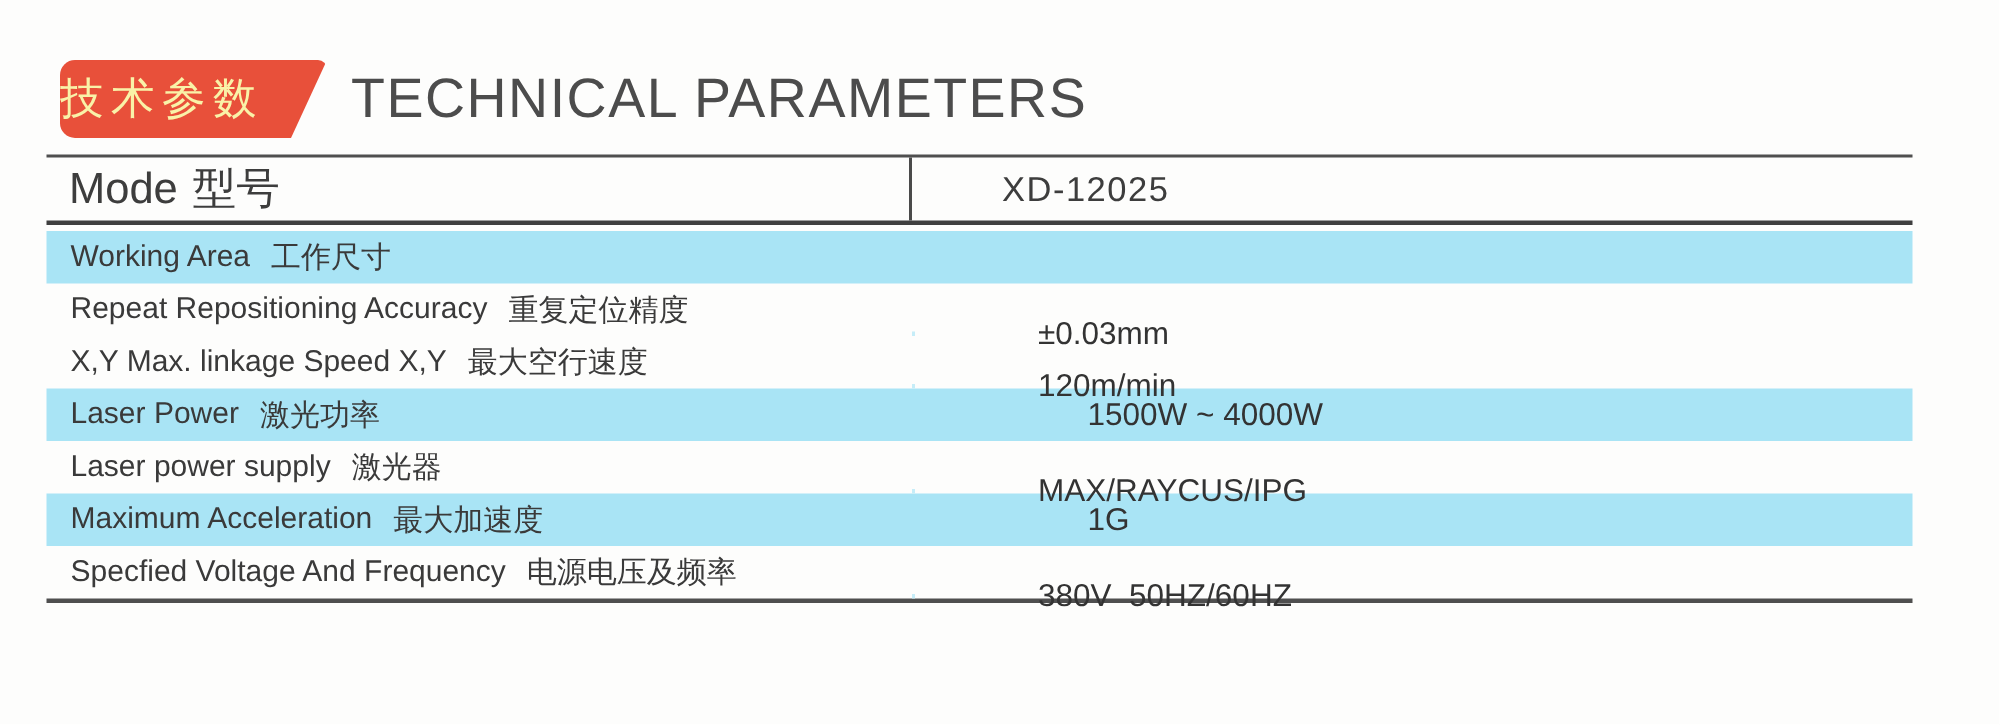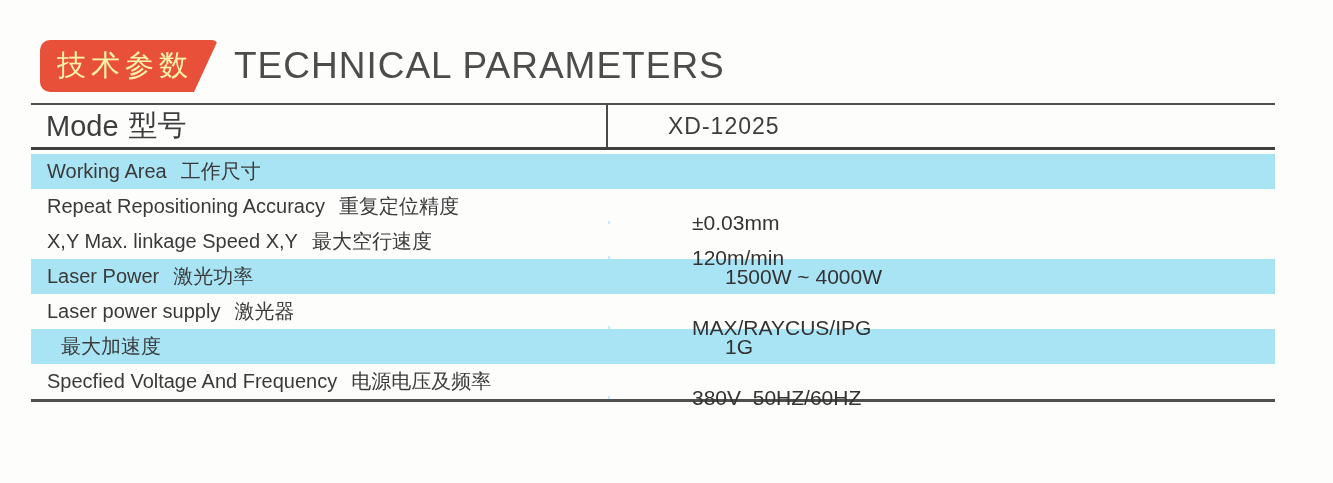--- a/index.html
+++ b/index.html
@@ -23,21 +23,20 @@
   }
   .badge {
     position: relative;
     width: 178px;
     height: 52px;
     background: var(--badge-bg, #e8503a);
     border-radius: 10px 6px 6px 10px;
     clip-path: polygon(0 0, 100% 0, calc(100% - 24px) 100%, 0 100%);
     display: flex;
     align-items: center;
-    padding-left: 17px;
   }
   .badge-text {
     font-size: 29px;
     letter-spacing: 5px;
     color: var(--badge-text, #f9f2a8);
     white-space: nowrap;
   }
   .main-title {
     margin-left: 16px;
     font-size: 37px;
@@ -174,20 +173,21 @@
       <span class="label-en">Laser power supply</span>
       <span class="label-zh">激光器</span>
     </div>
     <div class="col2">
       <span class="val">MAX/RAYCUS/IPG</span>
     </div>
   </div>
 
   <div class="t-row shaded">
     <div class="col1">
+      <span class="label-en">Maximum Acceleration</span>
       <span class="label-zh">最大加速度</span>
     </div>
     <div class="col2">
       <span class="val">1G</span>
     </div>
   </div>
 
   <div class="t-row">
     <div class="col1">
       <span class="label-en">Specfied Voltage And Frequency</span>

